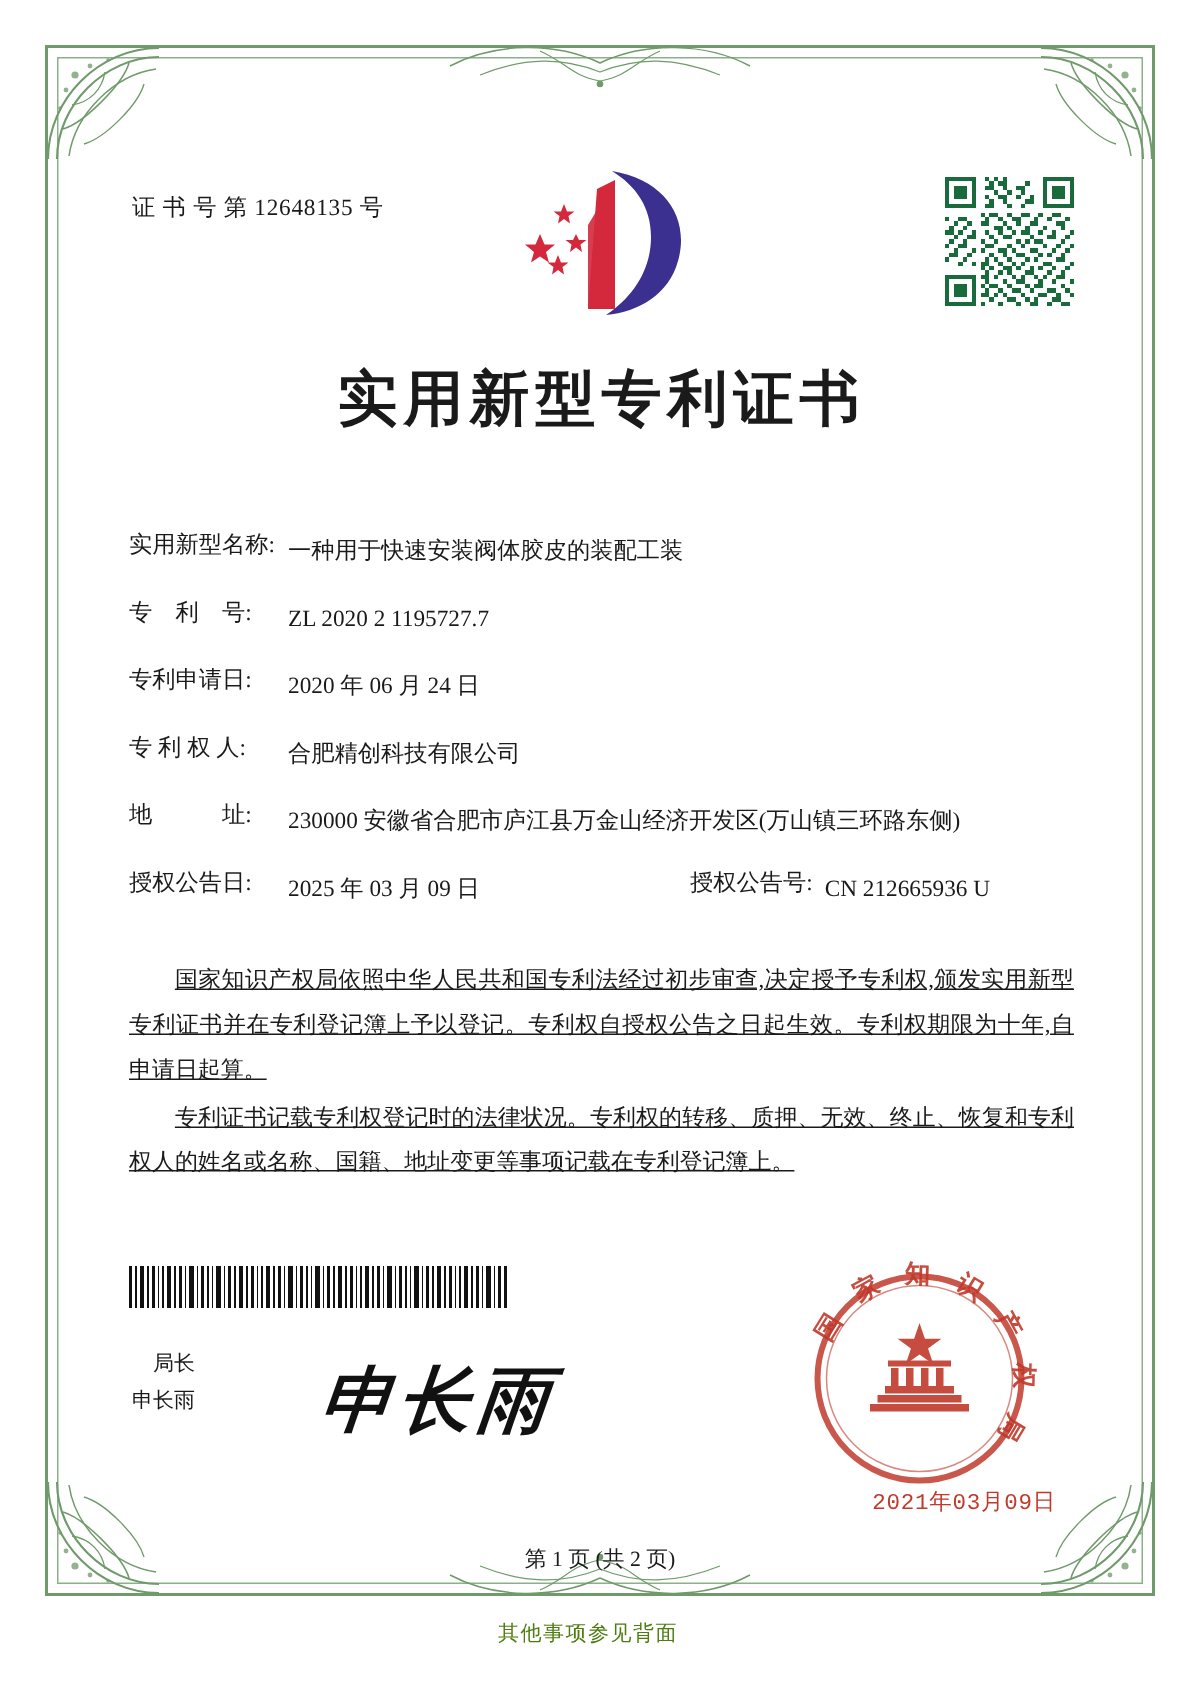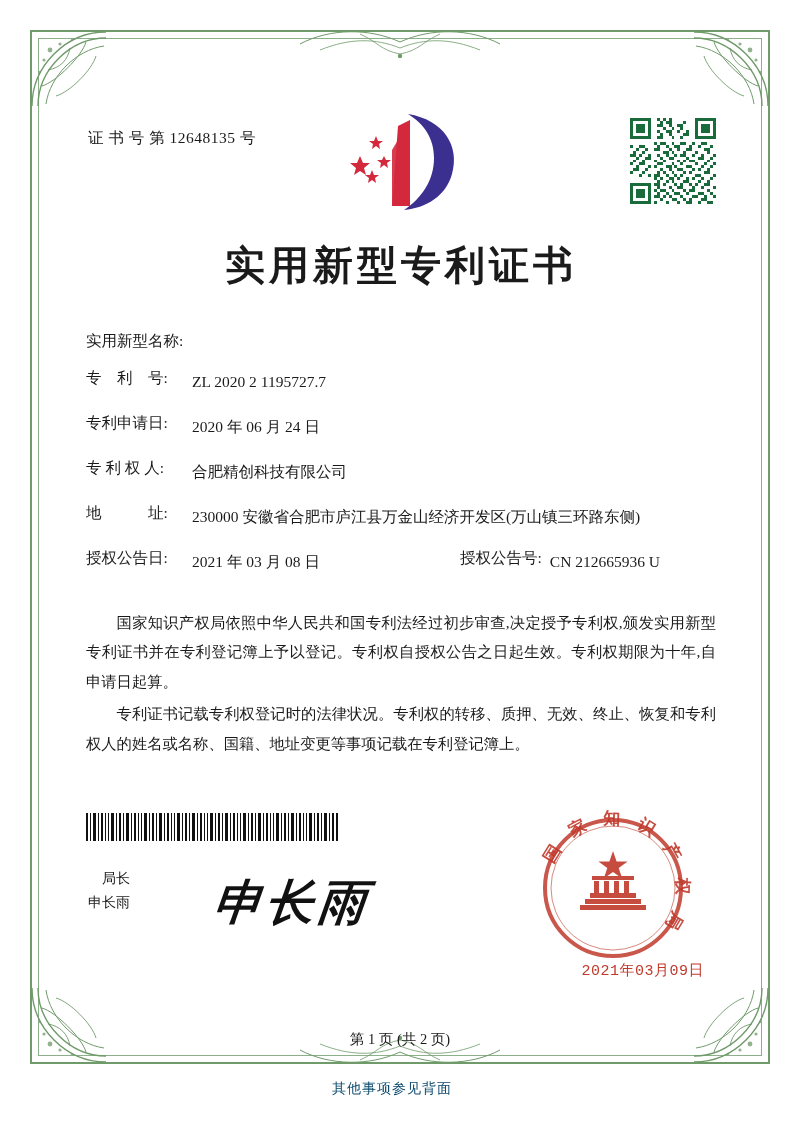--- a/index.html
+++ b/index.html
@@ -107,21 +107,21 @@
     text-align: center;
     font-size: 40px;
     font-weight: bold;
     letter-spacing: 4px;
     margin-top: 16px;
     margin-bottom: 8px;
     font-family: "Liberation Serif", "DejaVu Serif", serif;
   }
 
   .fields {
-    margin-top: 40px;
+    margin-top: 63px;
     font-size: 15.5px;
     line-height: 1;
   }
   .field-row {
     display: flex;
     align-items: flex-start;
     margin-bottom: 21px;
   }
   .field-label {
     width: 106px;
@@ -137,20 +137,21 @@
   .sub-label {
     flex: 0 0 auto;
     padding-right: 8px;
   }
 
   .paras {
     margin-top: 34px;
     font-size: 15.3px;
     line-height: 1.95;
     text-align: justify;
+    text-decoration: underline;
   }
   .para { text-indent: 2em; margin: 0 0 2px 0; }
 
   
   .sig-area {
     position: relative;
     margin-top: 54px;
     height: 180px;
   }
   .barcode {
@@ -205,21 +206,21 @@
     text-align: center;
     font-size: 14.5px;
   }
   .footer-note {
     position: absolute;
     left: 0;
     right: 16px;
     top: 1080px;
     text-align: center;
     font-size: 14px;
-    color: #0c4a6e;
+    color: #4d7c0f;
     letter-spacing: 1px;
   }
 </style>
 </head>
 <body>
 
 <div class="page">
 
   <div class="border-outer"></div>
   <div class="border-inner"></div>
@@ -535,40 +536,41 @@
           </g>
         </svg>
       </div>
     </div>
 
     <div class="title">实用新型专利证书</div>
 
     <div class="fields">
       <div class="field-row">
         <div class="field-label">实用新型名称:</div>
+        <div class="field-value">一种用于快速安装阀体胶皮的装配工装</div>
       </div>
       <div class="field-row">
         <div class="field-label">专　利　号:</div>
         <div class="field-value">ZL 2020 2 1195727.7</div>
       </div>
       <div class="field-row">
         <div class="field-label">专利申请日:</div>
         <div class="field-value">2020 年 06 月 24 日</div>
       </div>
       <div class="field-row">
         <div class="field-label">专 利 权 人:</div>
         <div class="field-value">合肥精创科技有限公司</div>
       </div>
       <div class="field-row">
         <div class="field-label">地　　　址:</div>
         <div class="field-value">230000 安徽省合肥市庐江县万金山经济开发区(万山镇三环路东侧)</div>
       </div>
       <div class="field-row two-col">
         <div class="field-label">授权公告日:</div>
-        <div class="field-value">2021 年 03 月 08 日</div>
+        <div class="field-value">2025 年 03 月 09 日</div>
         <div class="sub-label">授权公告号:</div>
         <div class="field-value">CN 212665936 U</div>
       </div>
     </div>
 
     <div class="paras">
       <p class="para">国家知识产权局依照中华人民共和国专利法经过初步审查,决定授予专利权,颁发实用新型专利证书并在专利登记簿上予以登记。专利权自授权公告之日起生效。专利权期限为十年,自申请日起算。</p>
       <p class="para">专利证书记载专利权登记时的法律状况。专利权的转移、质押、无效、终止、恢复和专利权人的姓名或名称、国籍、地址变更等事项记载在专利登记簿上。</p>
     </div>
 

